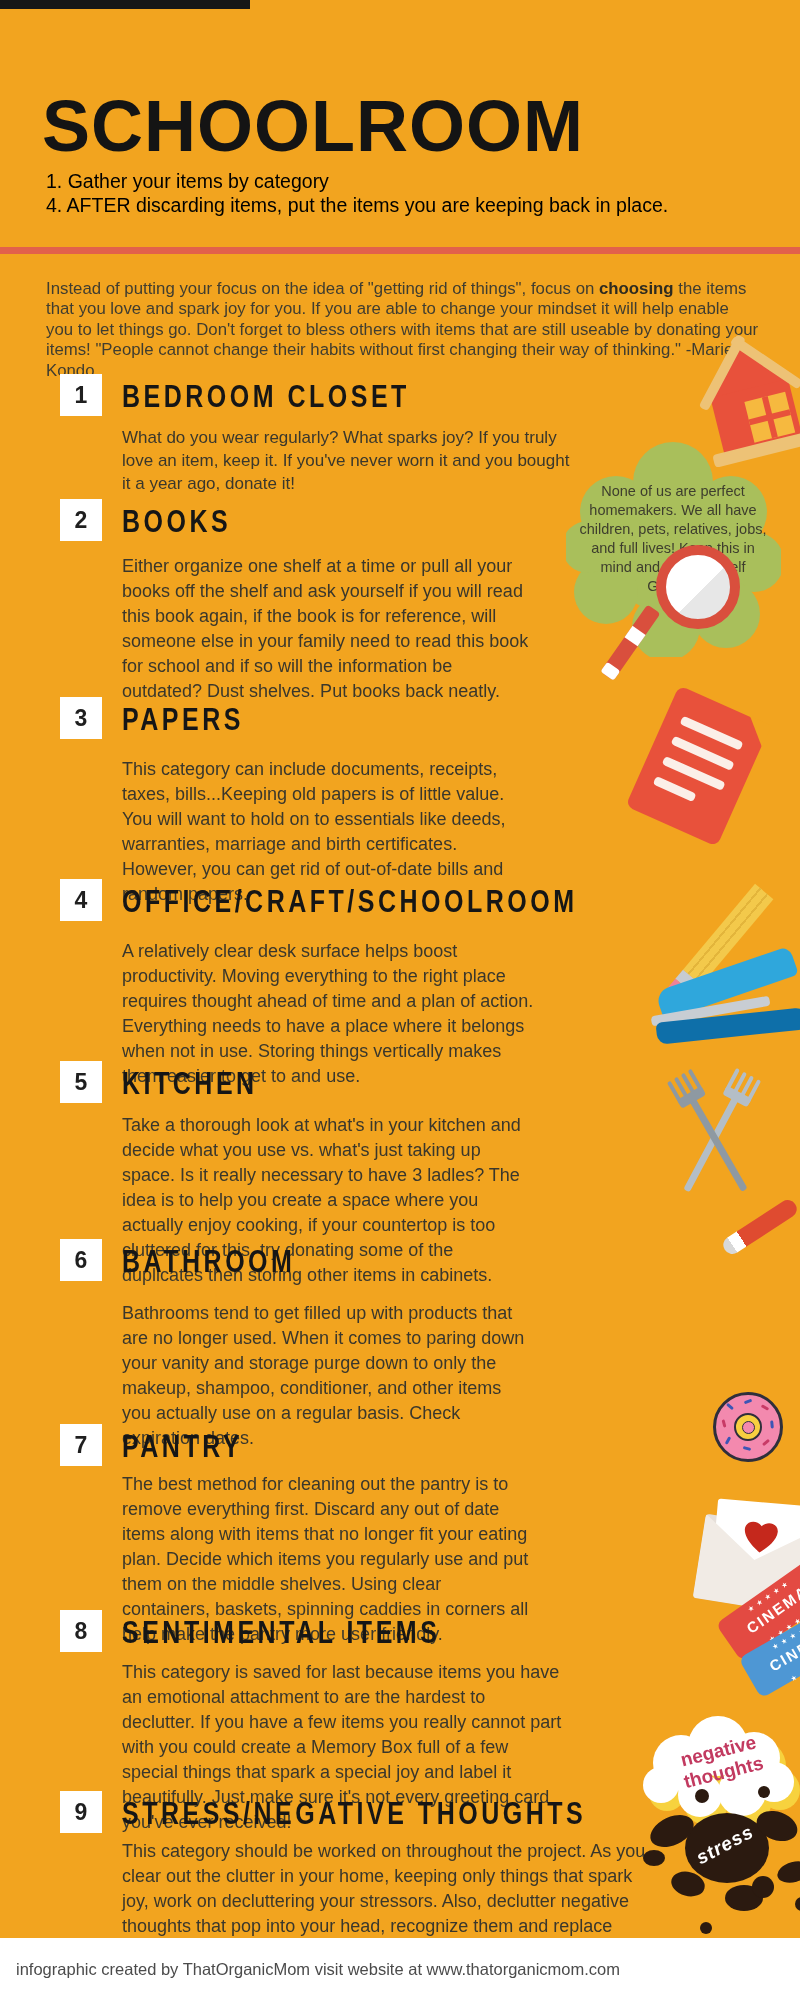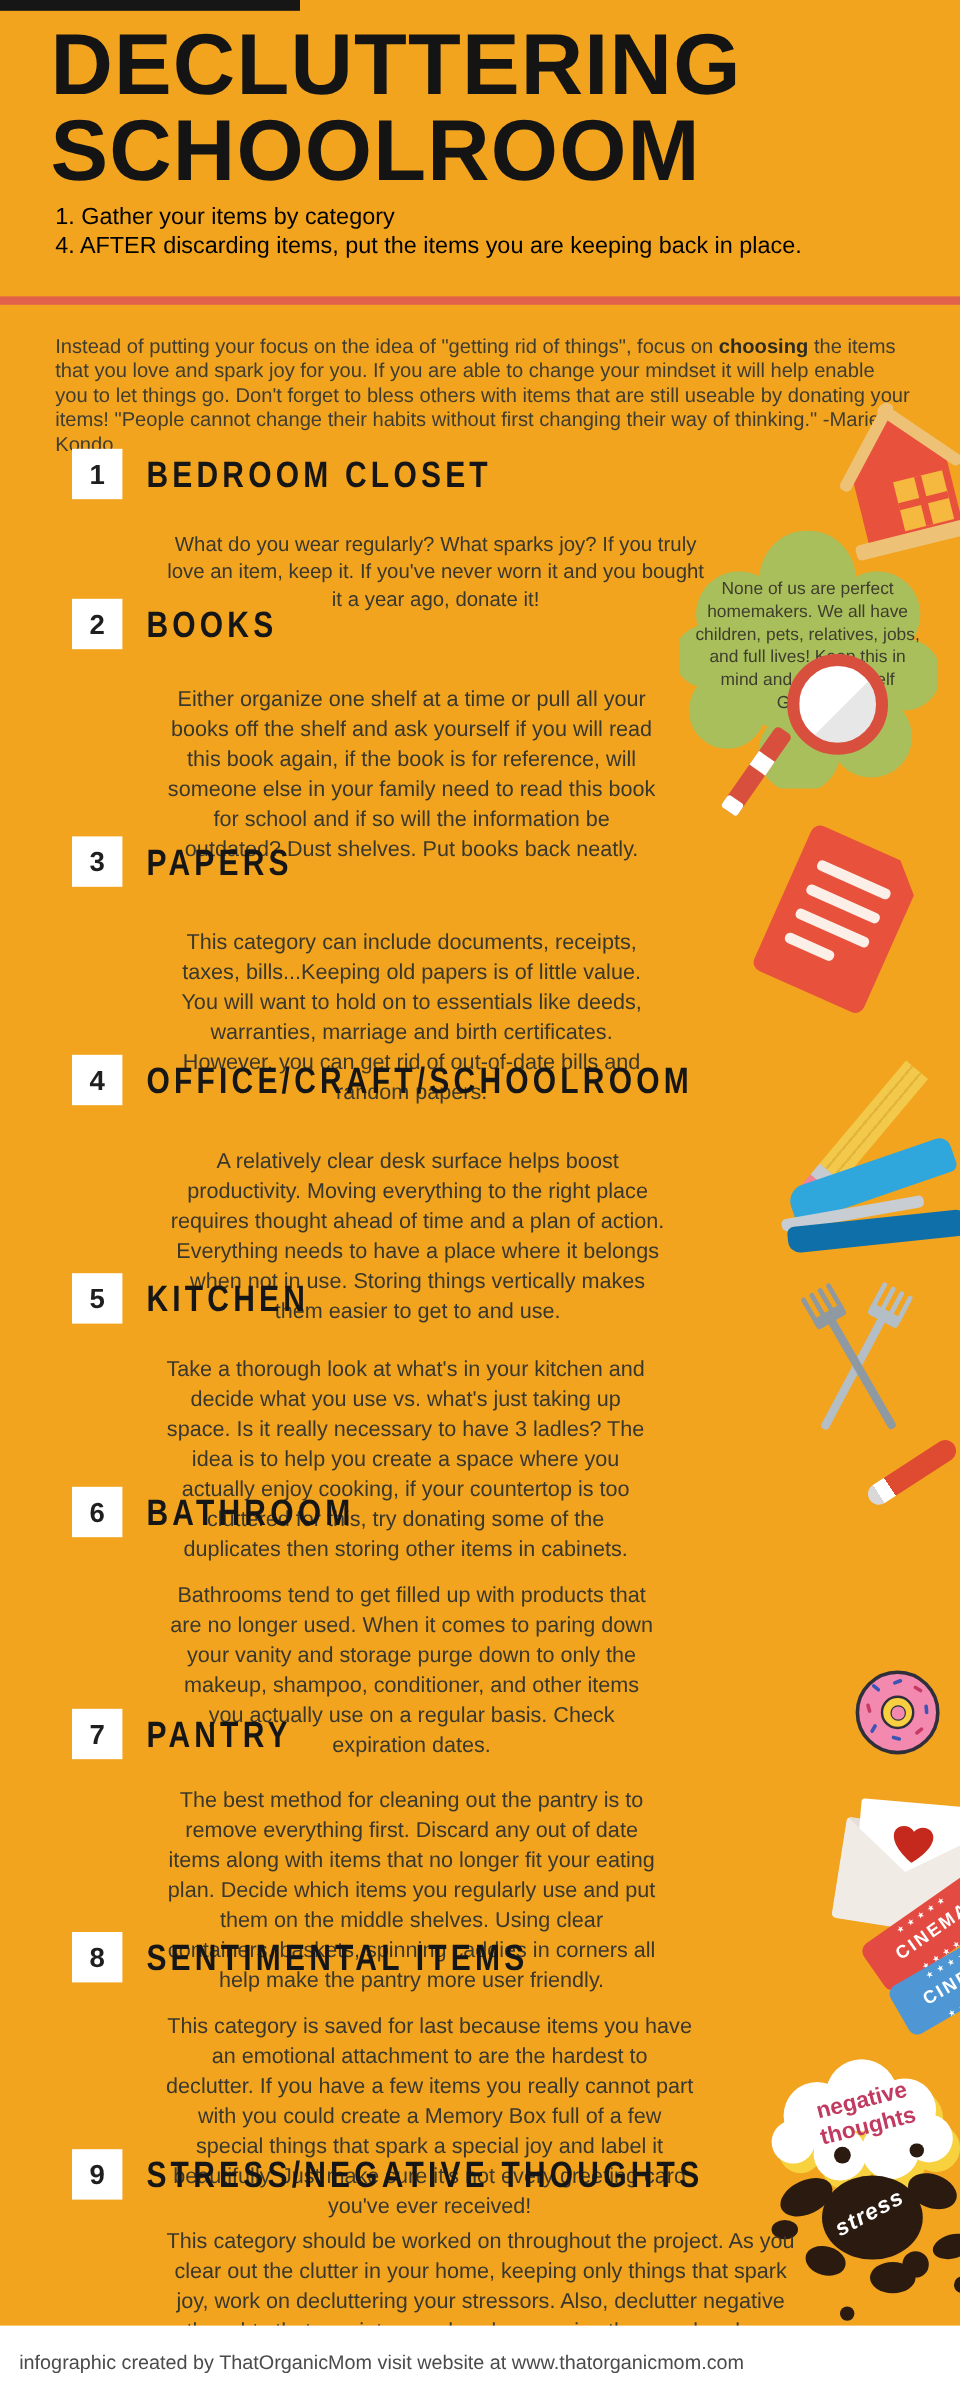--- a/index.html
+++ b/index.html
@@ -15,21 +15,21 @@
   .divider{position:absolute;left:0;top:247px;width:800px;height:7px;background:#E2614B;}
 
   .intro{position:absolute;left:46px;top:262px;width:714px;font-size:16.8px;line-height:20.5px;color:#403D30;}
   .intro b{color:#2E2B20;}
 
   .sec{position:absolute;left:0;width:800px;height:180px;}
   .sec-num{position:absolute;left:60px;top:0;width:42px;height:42px;background:#FFFFFF;
            color:#1F1F1F;font-weight:bold;font-size:23px;display:flex;align-items:center;justify-content:center;}
   .sec-title{position:absolute;left:122px;top:5px;margin:0;font-size:25px;font-weight:bold;color:#161616;
              letter-spacing:3.5px;transform:scaleY(1.22);transform-origin:left top;white-space:nowrap;}
-  .sec-body{position:absolute;left:122px;top:55px;margin:16px;font-size:18px;line-height:25px;color:#3A372C;text-align:center;}
+  .sec-body{position:absolute;left:122px;top:55px;margin:0;font-size:18px;line-height:25px;color:#3A372C;}
 
   
   .house{position:absolute;left:682px;top:330px;transform:rotate(-14deg);}
   
   .bubble{position:absolute;left:566px;top:442px;width:215px;height:215px;}
   .bubble-text{position:absolute;left:12px;top:40px;width:190px;text-align:center;
                font-size:14.5px;line-height:19px;color:#3E3E2E;font-family:cursive,sans-serif;}
   
   .mag{position:absolute;left:640px;top:545px;width:130px;height:170px;}
   .mag-lens{position:absolute;left:16px;top:0;width:64px;height:64px;border-radius:50%;
@@ -105,21 +105,21 @@
   .footer-text{font-size:16.5px;color:#4B4B4B;}
 </style>
 </head>
 <body>
 
 <div class="canvas">
 
   <div class="top-bar"></div>
 
   <h1 class="title">
-    <span>DECLUTTERING</span><br>
+    <br>
     <span>SCHOOLROOM</span>
   </h1>
 
   <div class="steps">
     <div>1. Gather your items by category</div>
     <div>4. AFTER discarding items, put the items you are keeping back in place.</div>
   </div>
 
   <div class="divider"></div>
 

